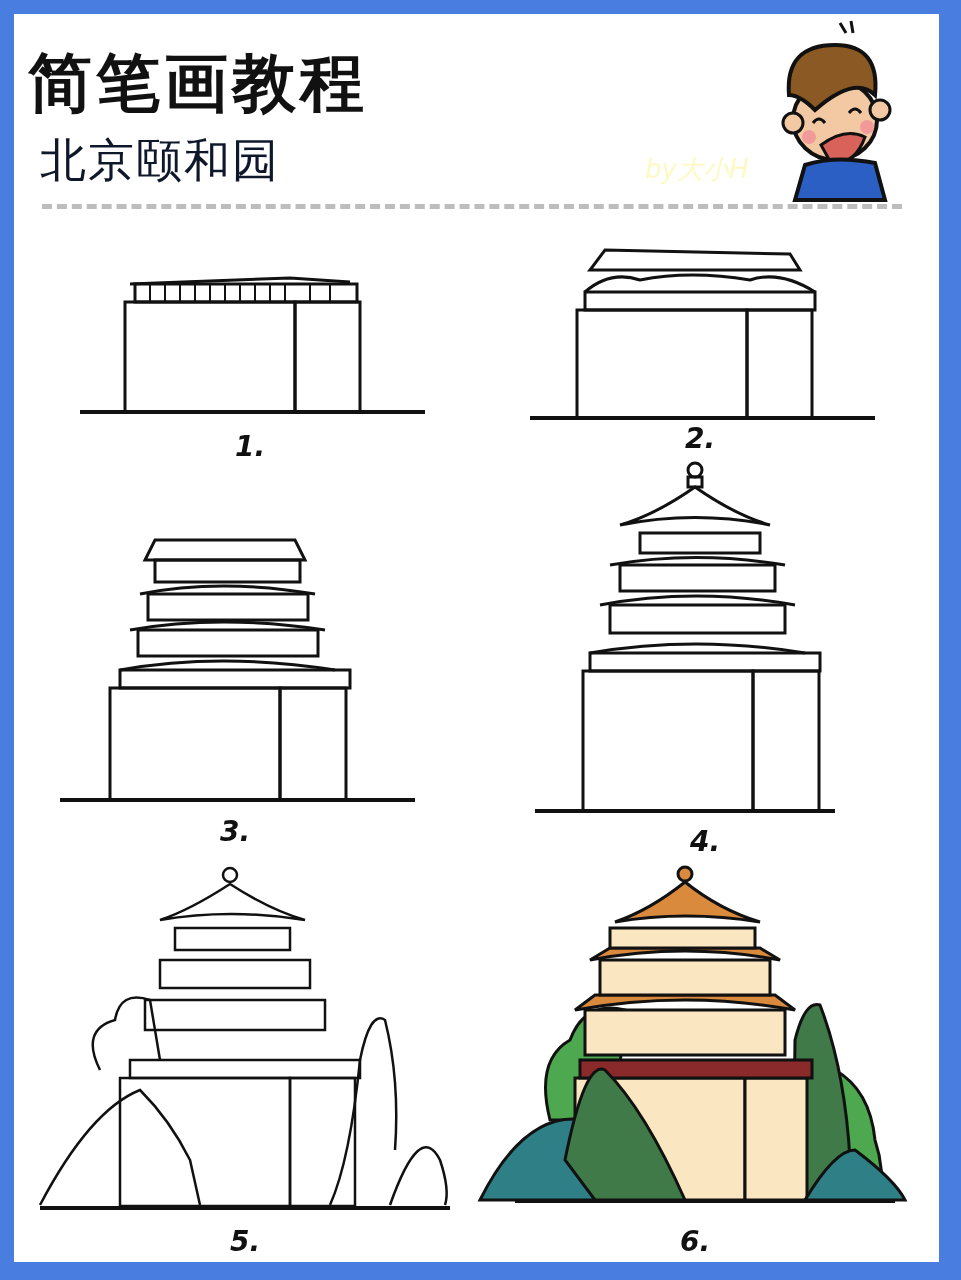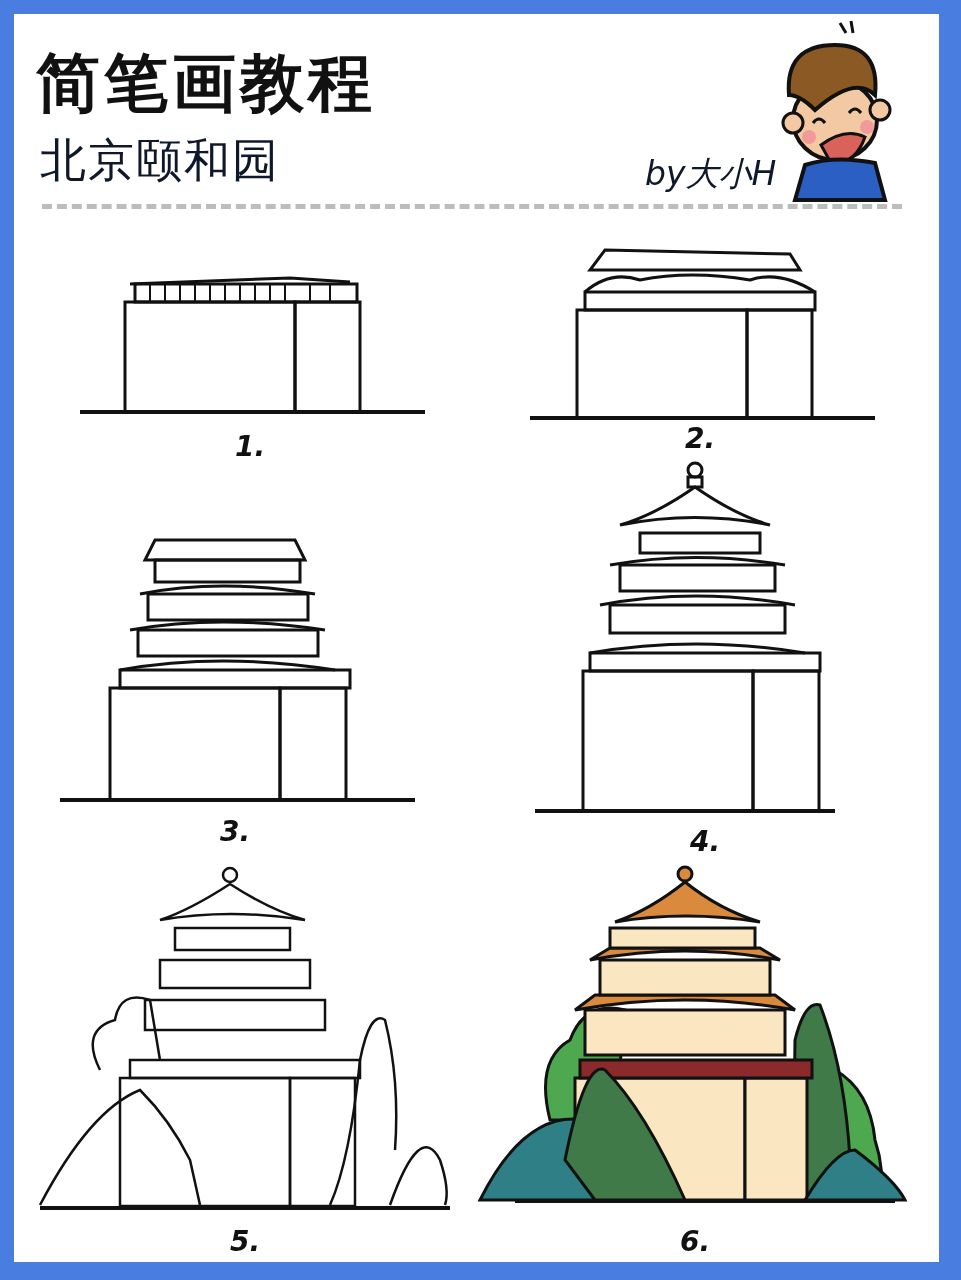--- a/index.html
+++ b/index.html
@@ -1,20 +1,20 @@
 <!DOCTYPE html>
 <html><head>
 <meta charset="utf-8">
 <style>
   html,body{margin:0;padding:0;}
   body{width:961px;height:1280px;background:#4a7de0;position:relative;overflow:hidden;font-family:"DejaVu Sans",sans-serif;}
   .card{position:absolute;left:14px;top:14px;width:925px;height:1248px;background:#ffffff;}
-  .title{position:absolute;left:36px;top:40px;font-size:64px;font-weight:bold;color:#111;letter-spacing:4px;}
+  .title{position:absolute;left:28px;top:40px;font-size:64px;font-weight:bold;color:#111;letter-spacing:4px;}
   .subtitle{position:absolute;left:40px;top:130px;font-size:46px;color:#0f172a;letter-spacing:2px;}
-  .byline{position:absolute;left:645px;top:152px;font-size:33px;color:#0f172a;font-style:italic;}
+  .byline{position:absolute;left:645px;top:152px;font-size:26px;color:#fef9c3;font-style:italic;}
   .dash{position:absolute;left:42px;top:204px;width:860px;height:0;border-top:5px dashed #bdbdbd;}
   .mascot{position:absolute;left:775px;top:15px;width:140px;height:190px;}
   .step{position:absolute;}
   .step svg{display:block;}
   .num{position:absolute;font-size:28px;font-weight:bold;color:#111;font-style:italic;}
 </style>
 </head>
 <body>
 
 <div class="card"></div>

